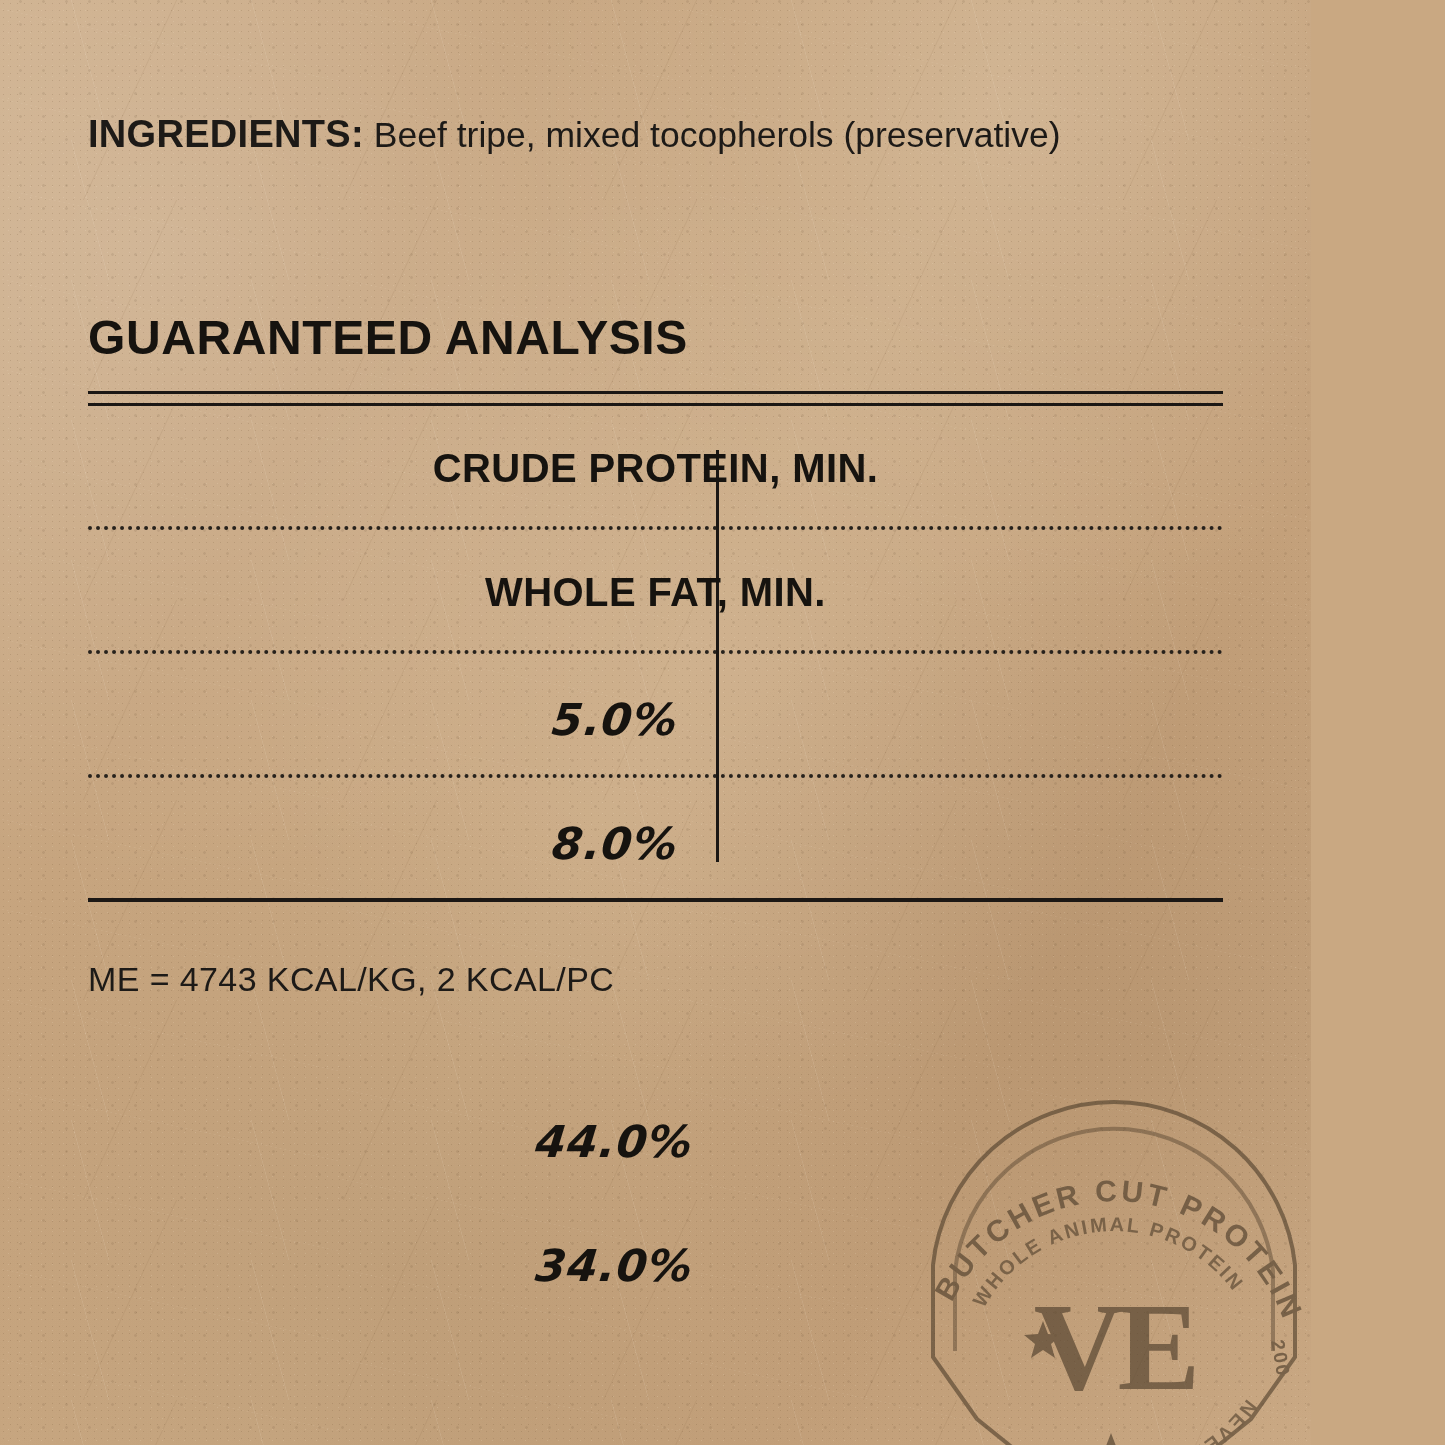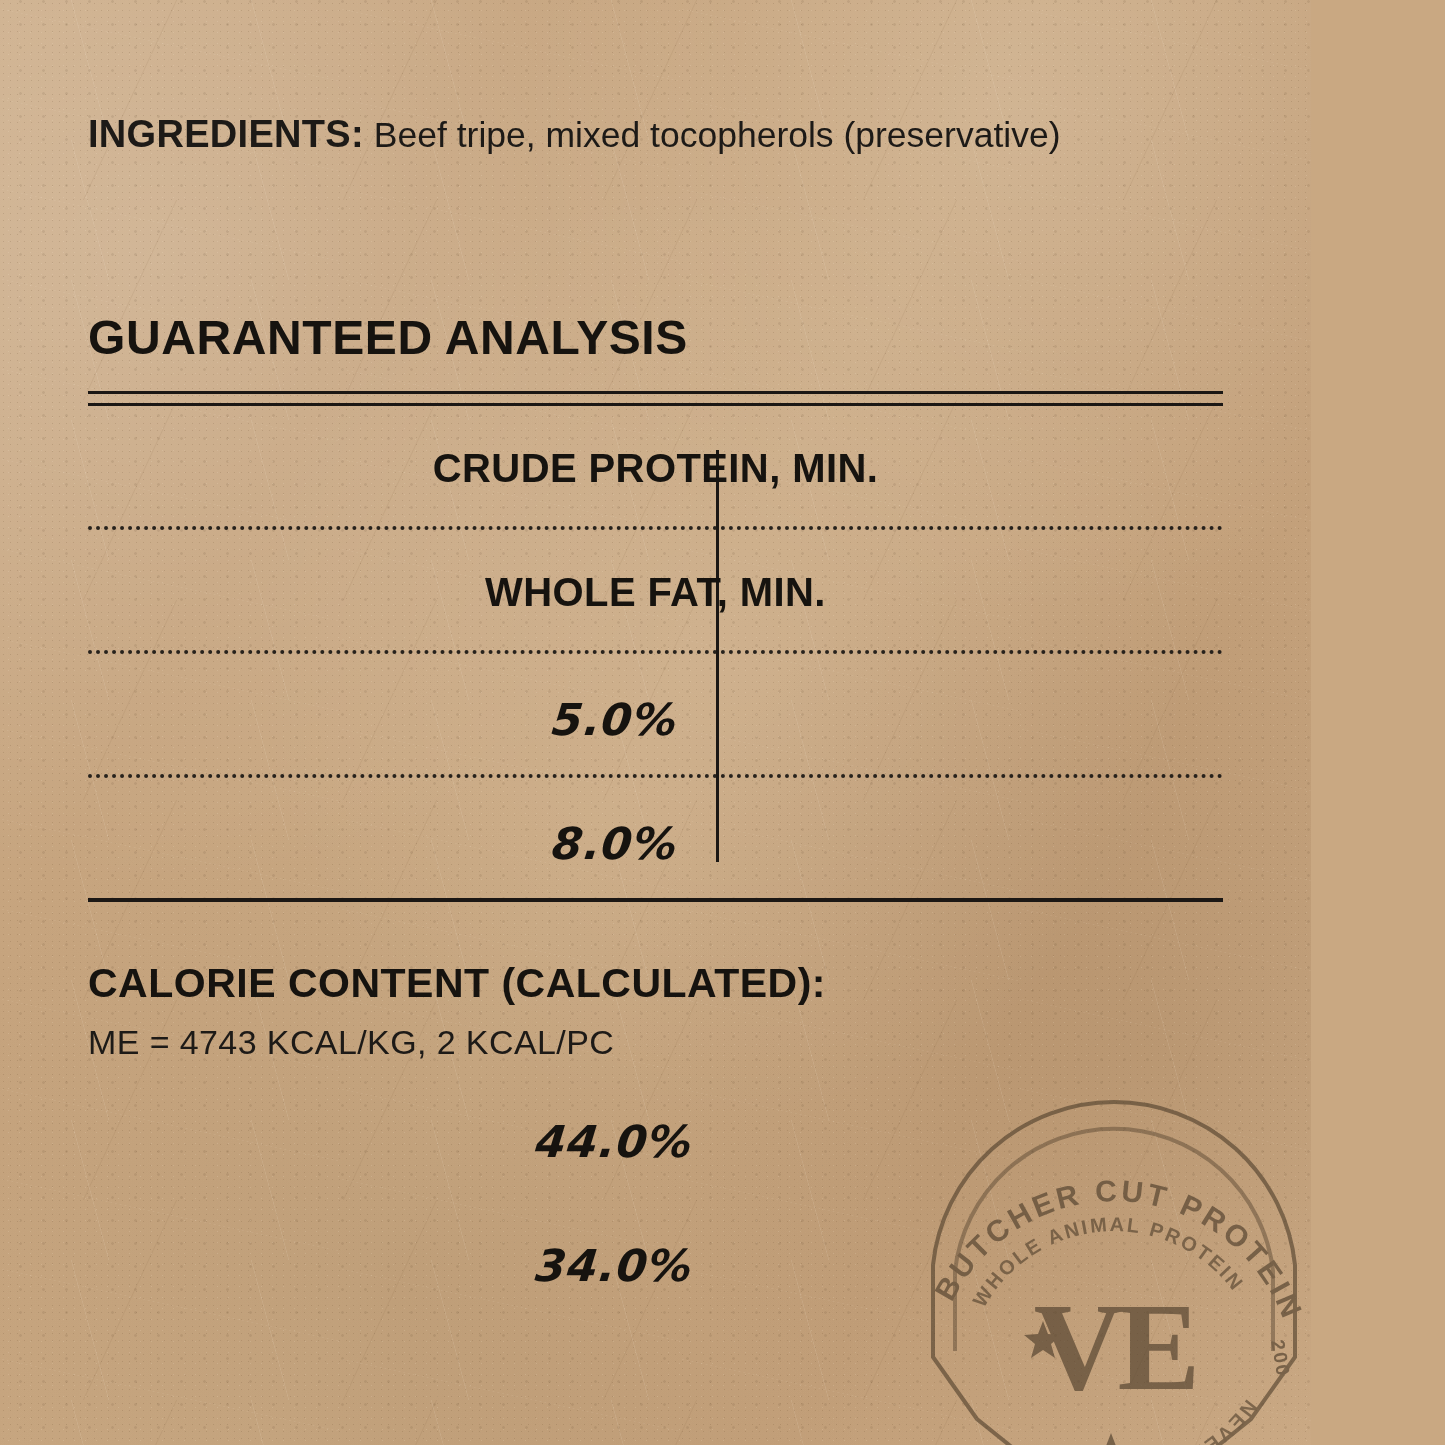--- a/index.html
+++ b/index.html
@@ -216,21 +216,20 @@
 
         <div class="ga-row">
           <div class="value">8.0%</div>
         </div>
       </div>
 
       <div class="rule-single"></div>
     </div>
 
     <div class="calorie">
-      <div class="calorie-title">CALORIE CONTENT (CALCULATED):</div>
       <div class="calorie-body">ME = 4743 KCAL/KG, 2 KCAL/PC</div>
     </div>
 
   </div>
 
   <div id="stamp">
     <svg viewBox="0 0 430 430" width="430" height="430" aria-hidden="true">
       <defs>
         <path id="arcTop" d="M 40,250 A 180,180 0 0 1 390,250" fill="none"></path>
         <path id="arcTopInner" d="M 72,252 A 148,148 0 0 1 358,252" fill="none"></path>

